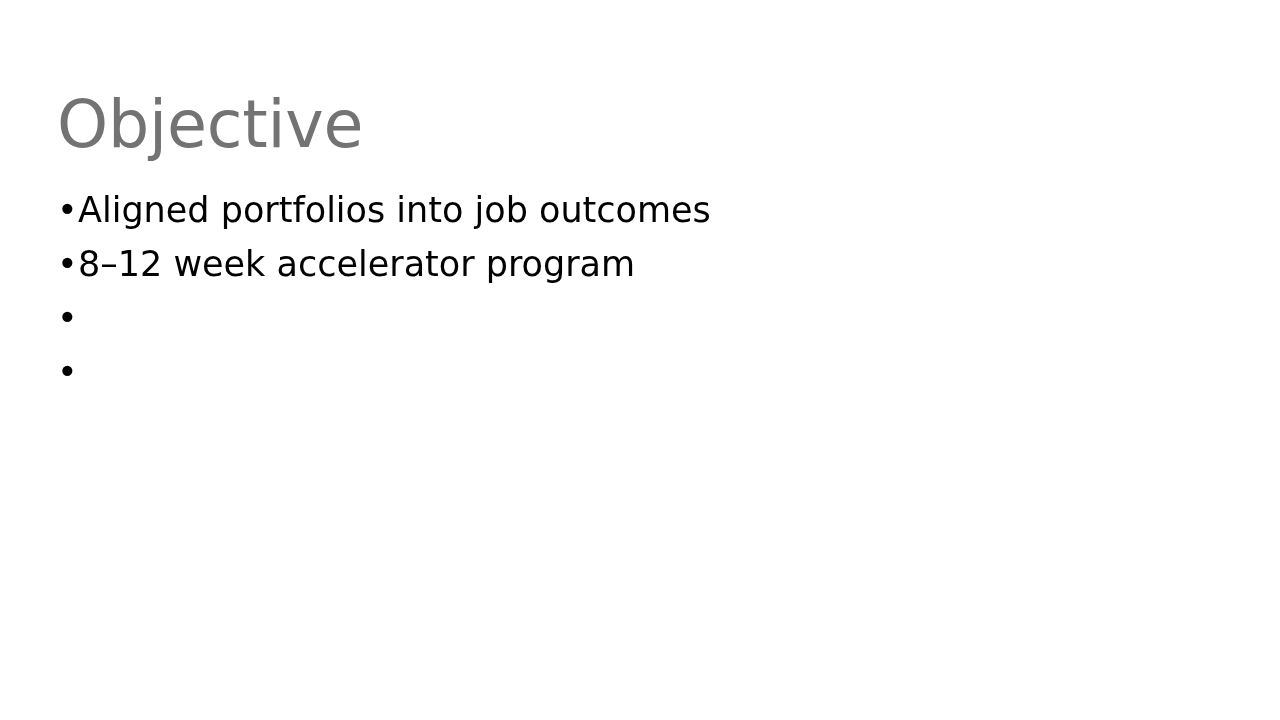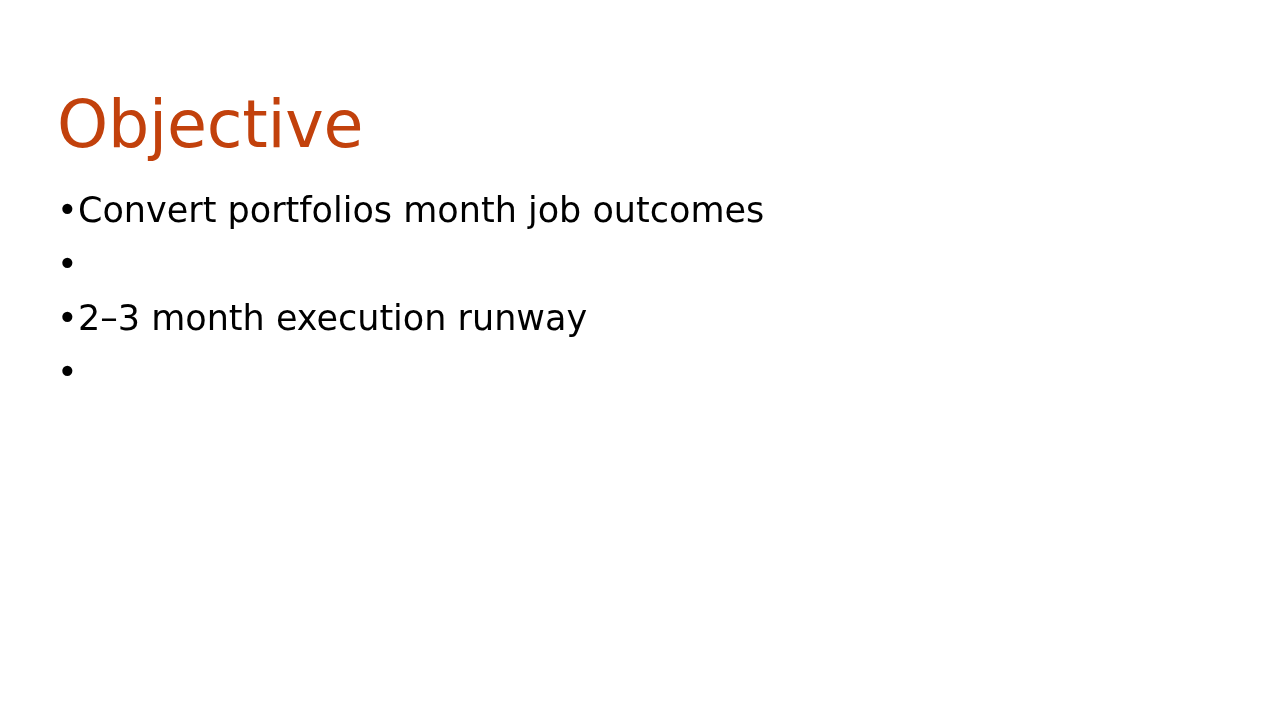--- a/index.html
+++ b/index.html
@@ -22,21 +22,21 @@
     box-sizing: border-box;
   }
   .slide-title {
     position: absolute;
     left: 57px;
     top: 48px;
     font-size: 65px;
     line-height: 1.0;
     font-weight: 400;
     letter-spacing: -0.2px;
-    color: #c2410c;
+    color: #737373;
     white-space: nowrap;
   }
   .bullet-list {
     position: absolute;
     left: 57px;
     top: 183px;
     width: 1160px;
     margin: 0;
     padding: 0;
     list-style: none;
@@ -65,30 +65,30 @@
 <body>
 
 <div class="slide">
 
   <h1 class="slide-title">Objective</h1>
 
   <ul class="bullet-list">
 
     <li class="bullet-item">
       <span class="bullet-marker">•</span>
-      <span class="bullet-text">Convert portfolios month job outcomes</span>
+      <span class="bullet-text">Aligned portfolios into job outcomes</span>
     </li>
 
     <li class="bullet-item">
       <span class="bullet-marker">•</span>
+      <span class="bullet-text">8–12 week accelerator program</span>
     </li>
 
     <li class="bullet-item">
       <span class="bullet-marker">•</span>
-      <span class="bullet-text">2–3 month execution runway</span>
     </li>
 
     <li class="bullet-item">
       <span class="bullet-marker">•</span>
     </li>
 
   </ul>
 
 </div>
 

